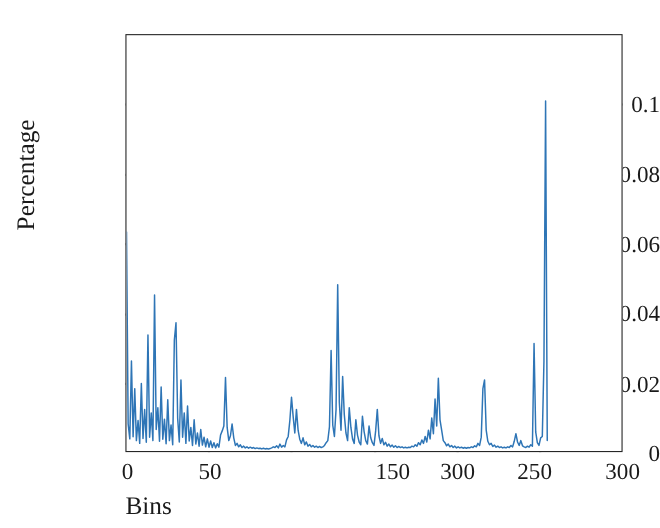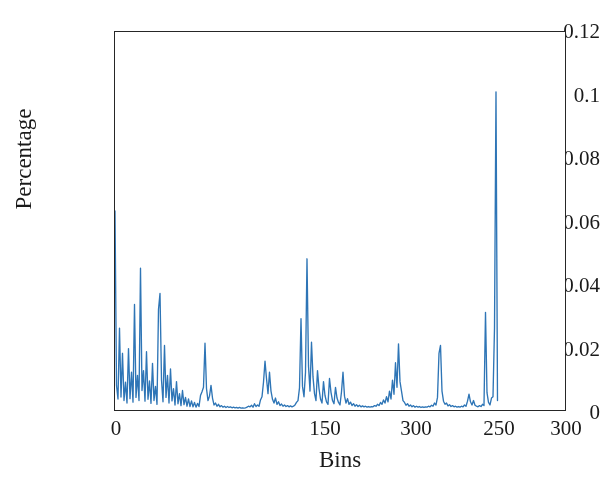--- a/index.html
+++ b/index.html
@@ -43,37 +43,36 @@
   
   #y-axis-title{
     position:absolute;
     left:-76px;top:146px;width:200px;
     text-align:center;font-size:23px;color:#1a1a1a;
     transform:rotate(-90deg);transform-origin:center center;
     white-space:nowrap;
   }
   #x-axis-title{
     position:absolute;left:114px;top:447px;width:452px;
-    text-align:center;font-size:23px;color:#1a1a1a;
+    font-size:23px;color:#1a1a1a;
   }
 </style>
 </head>
 <body>
 
 <div id="figure">
 
   <div id="y-axis-title">Percentage</div>
 
   <div class="ylabel-tick" style="top:402px;">0</div>
   <div class="ylabel-tick" style="top:339px;">0.02</div>
   <div class="ylabel-tick" style="top:275px;">0.04</div>
   <div class="ylabel-tick" style="top:212px;">0.06</div>
   <div class="ylabel-tick" style="top:148px;">0.08</div>
   <div class="ylabel-tick" style="top:85px;">0.1</div>
-  <div class="ylabel-tick" style="top:21px;">0.12</div>
 
   <div class="tick tick-y" style="top: 348px; background: rgb(38, 38, 38);"></div>
   <div class="tick tick-y" style="top: 285px; background: rgb(38, 38, 38);"></div>
   <div class="tick tick-y" style="top: 221px; background: rgb(38, 38, 38);"></div>
   <div class="tick tick-y" style="top: 158px; background: rgb(38, 38, 38);"></div>
   <div class="tick tick-y" style="top: 94px; background: rgb(38, 38, 38);"></div>
 
   <div class="tick tick-y right" style="top: 348px; background: rgb(38, 38, 38);"></div>
   <div class="tick tick-y right" style="top: 285px; background: rgb(38, 38, 38);"></div>
   <div class="tick tick-y right" style="top: 221px; background: rgb(38, 38, 38);"></div>
@@ -86,23 +85,24 @@
   <div class="tick tick-x" style="left: 415px; background: rgb(38, 38, 38);"></div>
   <div class="tick tick-x" style="left: 490px; background: rgb(38, 38, 38);"></div>
 
   <div class="tick tick-x top" style="left: 189px; background: rgb(38, 38, 38);"></div>
   <div class="tick tick-x top" style="left: 264px; background: rgb(38, 38, 38);"></div>
   <div class="tick tick-x top" style="left: 340px; background: rgb(38, 38, 38);"></div>
   <div class="tick tick-x top" style="left: 415px; background: rgb(38, 38, 38);"></div>
   <div class="tick tick-x top" style="left: 490px; background: rgb(38, 38, 38);"></div>
 
   <div class="xlabel-tick" style="left:116px;">0</div>
-  <div class="xlabel-tick" style="left:325px;">150</div>
+  <div class="xlabel-tick" style="left:191px;">50</div>
+  <div class="xlabel-tick" style="left:357px;">150</div>
   <div class="xlabel-tick" style="left:416px;">300</div>
-  <div class="xlabel-tick" style="left:499px;">250</div>
+  <div class="xlabel-tick" style="left:486px;">250</div>
   <div class="xlabel-tick" style="left:566px;">300</div>
 
   <div id="plot-area" style="border-color: rgb(38, 38, 38); background: rgb(255, 255, 255);">
     <svg id="data-svg" viewBox="0 0 452 380" preserveAspectRatio="none">
       <polyline id="series-path" fill="none" stroke="#2E75B6" stroke-width="1.35" stroke-linejoin="round" stroke-linecap="round" vector-effect="non-scaling-stroke" points="0.00,179.87 1.51,355.30 3.01,368.92 4.52,297.67 6.03,367.02 7.53,323.00 9.04,370.50 10.55,352.13 12.05,373.03 13.56,318.25 15.07,368.60 16.57,342.00 18.08,372.08 19.59,273.92 21.09,367.33 22.60,345.17 24.11,370.50 25.61,237.50 27.12,360.37 28.63,340.42 30.13,371.13 31.64,321.42 33.15,369.23 34.65,350.87 36.16,373.35 37.67,333.13 39.17,370.50 40.68,356.25 42.19,374.30 43.69,278.67 45.20,262.83 46.71,349.92 48.21,371.77 49.72,315.08 51.23,367.33 52.73,345.17 54.24,373.03 55.75,338.83 57.25,370.82 58.76,358.47 60.27,374.93 61.77,351.50 63.28,373.67 64.79,363.53 66.29,375.57 67.80,360.37 69.31,374.62 70.81,367.33 72.32,376.20 73.83,368.92 75.33,376.52 76.84,370.82 78.35,376.83 79.85,372.40 81.36,377.15 82.87,373.35 84.37,376.52 85.88,365.43 87.39,361.63 88.89,357.20 90.40,312.87 91.91,358.47 93.41,370.50 94.92,366.07 96.43,355.30 97.93,367.97 99.44,374.93 100.95,373.03 102.45,376.20 103.96,374.30 105.47,376.83 106.97,375.57 108.48,377.15 109.99,376.20 111.49,377.47 113.00,376.52 114.51,377.47 116.01,376.83 117.52,377.78 119.03,377.15 120.53,377.78 122.04,377.47 123.55,378.10 125.05,377.47 126.56,378.10 128.07,377.78 129.57,378.10 131.08,377.78 132.59,377.15 134.09,376.20 135.60,376.83 137.11,375.25 138.61,377.15 140.12,373.67 141.63,376.52 143.13,374.93 144.64,376.20 146.15,369.87 147.65,366.70 149.16,352.13 150.67,330.92 152.17,348.33 153.68,363.53 155.19,342.00 156.69,361.00 158.20,369.23 159.71,373.03 161.21,367.97 162.72,374.30 164.23,371.77 165.73,375.57 167.24,373.98 168.75,376.20 170.25,374.93 171.76,376.52 173.27,375.57 174.77,376.83 176.28,375.88 177.79,376.83 179.29,376.20 180.80,374.93 182.31,372.40 183.81,370.50 185.32,357.83 186.83,288.17 188.33,356.25 189.84,366.70 191.35,342.00 192.85,228.00 194.36,335.67 195.87,361.00 197.37,311.92 198.88,346.75 200.39,363.53 201.89,370.50 203.40,340.42 204.91,358.47 206.41,368.92 207.92,373.03 209.43,351.50 210.93,365.43 212.44,371.77 213.95,374.30 215.45,348.33 216.96,362.27 218.47,370.50 219.97,373.67 221.48,357.20 222.99,367.97 224.49,372.40 226.00,374.93 227.51,361.63 229.01,342.00 230.52,366.07 232.03,373.03 233.53,368.60 235.04,374.30 236.55,372.08 238.05,375.57 239.56,373.67 241.07,376.20 242.57,374.62 244.08,376.52 245.59,375.25 247.09,376.83 248.60,375.88 250.11,376.83 251.61,376.20 253.12,377.15 254.63,376.52 256.13,377.15 257.64,376.52 259.15,376.83 260.65,375.57 262.16,376.20 263.67,374.30 265.17,375.57 266.68,372.40 268.19,374.30 269.69,369.87 271.20,373.03 272.71,366.70 274.21,371.77 275.72,361.00 277.23,368.92 278.73,349.92 280.24,364.17 281.75,332.50 283.25,357.20 284.76,313.50 286.27,351.50 287.77,361.00 289.28,370.50 290.79,372.40 292.29,375.25 293.80,373.67 295.31,376.20 296.81,374.93 298.32,376.83 299.83,375.57 301.33,377.15 302.84,376.20 304.35,377.15 305.85,376.52 307.36,377.47 308.87,376.83 310.37,377.47 311.88,376.83 313.39,377.15 314.89,376.20 316.40,376.83 317.91,375.25 319.41,376.20 320.92,373.03 322.43,374.93 323.93,367.33 325.44,323.00 326.95,315.08 328.45,361.00 329.96,371.13 331.47,374.30 332.97,373.03 334.48,375.88 335.99,374.62 337.49,376.52 339.00,375.57 340.51,376.83 342.01,376.20 343.52,377.15 345.03,376.52 346.53,377.15 348.04,376.20 349.55,376.83 351.05,374.93 352.56,376.20 354.07,371.13 355.57,364.17 357.08,371.77 358.59,374.93 360.09,370.50 361.60,375.25 363.11,376.20 364.61,376.83 366.12,375.57 367.63,376.52 369.13,374.30 370.64,375.57 372.15,281.83 373.65,362.58 375.16,372.40 376.67,374.93 378.17,367.97 379.68,366.70 381.19,297.67 382.69,60.17 384.20,370.50"></polyline>
     </svg>
   </div>
 
   <div id="x-axis-title">Bins</div>
 

